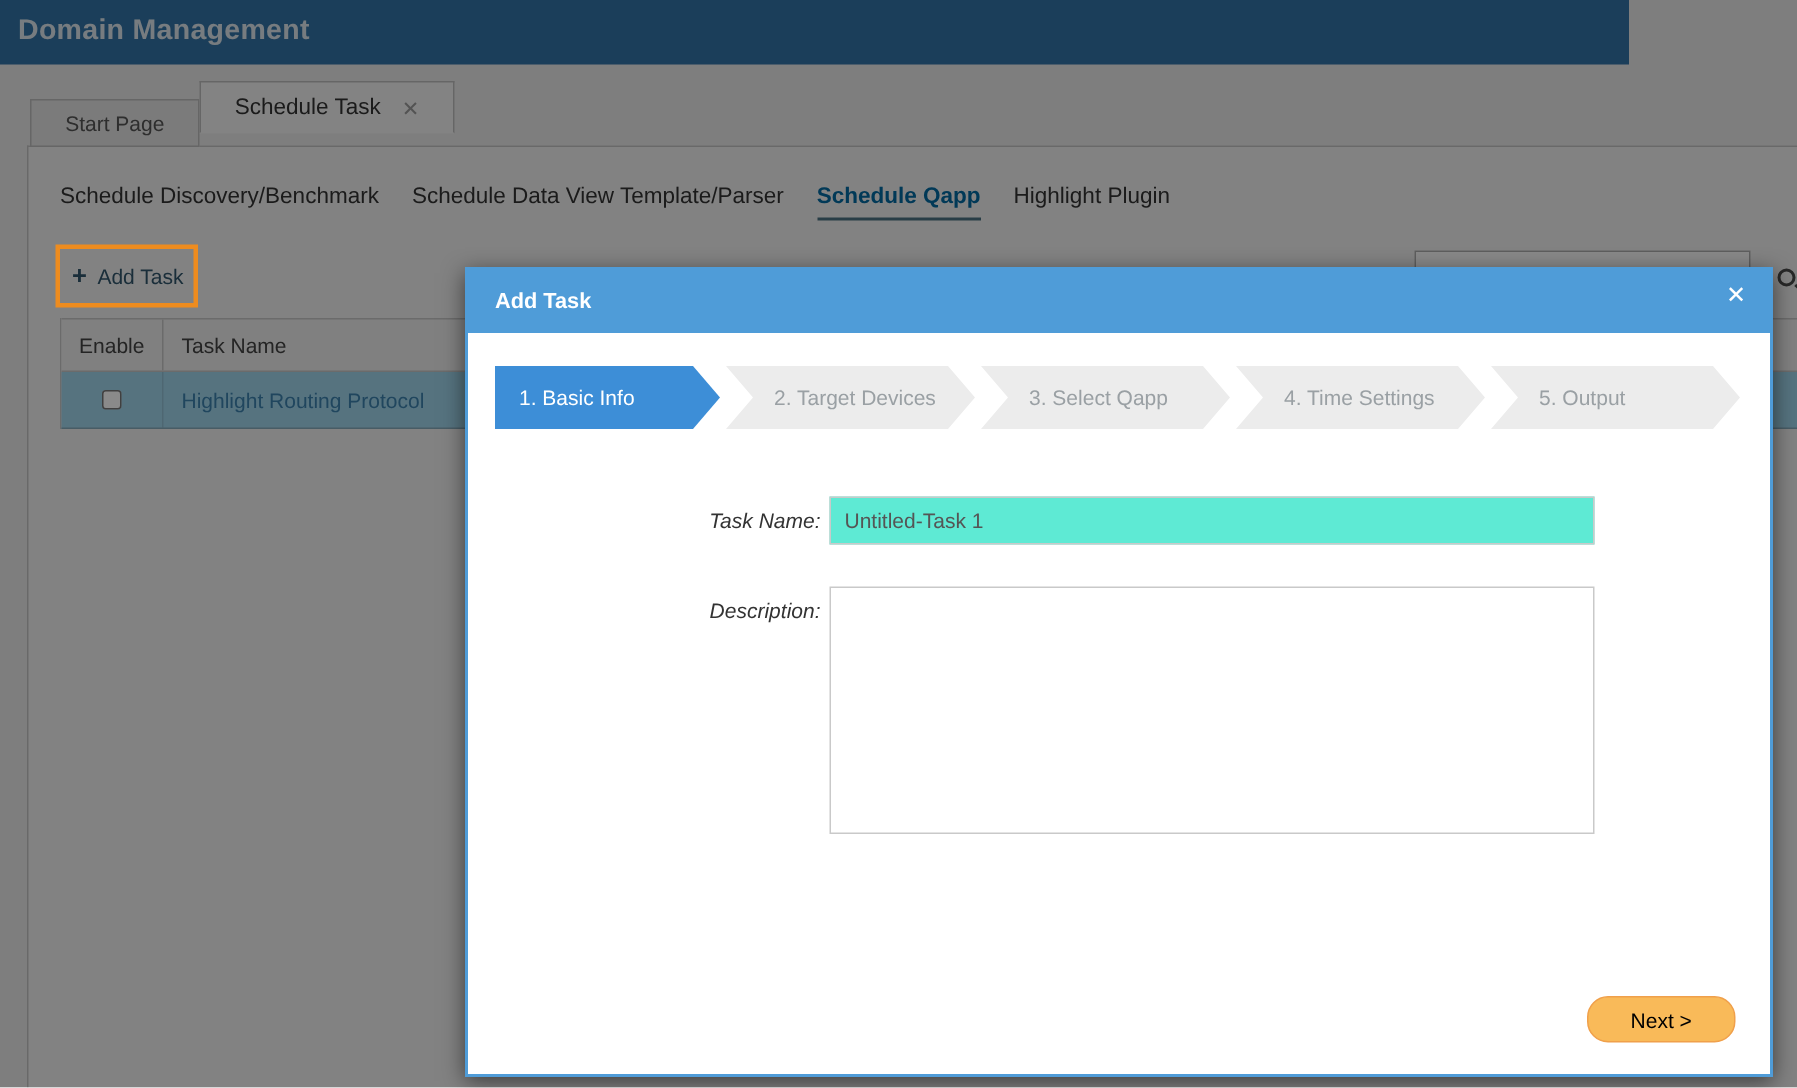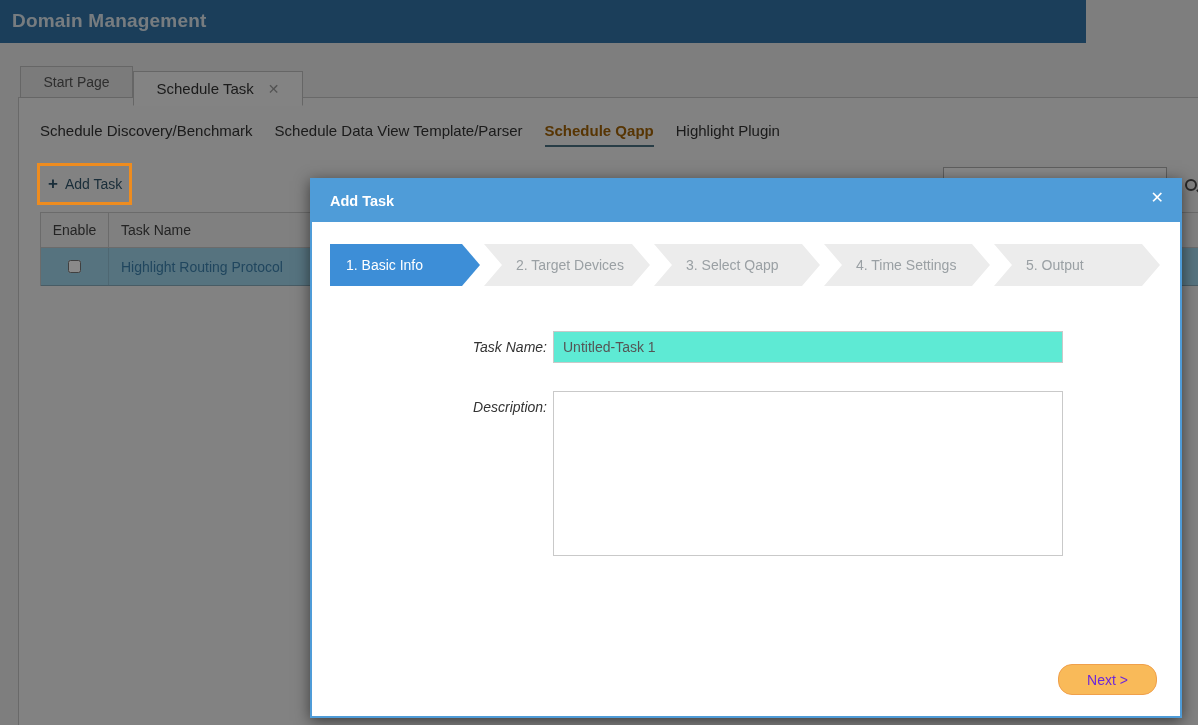--- a/index.html
+++ b/index.html
@@ -8,30 +8,30 @@
 
   .screen { position:absolute; inset:0; width:1198px; height:725px; overflow:hidden; }
 
   
   .app-header { position:absolute; left:0; top:0; width:1086px; height:43px; background:#3273a6; }
   .app-title { position:absolute; left:12px; top:10px; font-size:19px; font-weight:bold; color:#dce6ec; letter-spacing:0.2px; }
 
   
   .tab { position:absolute; border:1px solid #bdbdbd; display:flex; align-items:center; justify-content:center; color:#555; cursor:default; }
   .tab-start { left:20px; top:66px; width:113px; height:32px; background:#e3e3e3; font-size:14px; z-index:1; }
-  .tab-schedule { left:133px; top:71px; width:170px; height:35px; background:#f2f2f2; font-size:15px; color:#333; border-bottom-color:transparent; z-index:3; gap:14px; }
+  .tab-schedule { left:133px; top:54px; width:170px; height:35px; background:#f2f2f2; font-size:15px; color:#333; border-bottom-color:transparent; z-index:3; gap:14px; }
   .tab-close { color:#9a9a9a; font-size:14px; cursor:pointer; }
 
   
   .panel { position:absolute; left:18px; top:97px; width:1180px; height:628px; background:#f0f0f0; border-top:1px solid #c3c3c3; border-left:1px solid #c3c3c3; }
 
   
   .subnav { position:absolute; left:40px; top:122px; display:flex; gap:22px; font-size:15px; color:#333; z-index:2; }
   .subnav-item { padding-bottom:6px; cursor:pointer; }
-  .subnav-item.active { font-weight:bold; color:#a16207; border-bottom:2px solid #4b7282; }
+  .subnav-item.active { font-weight:bold; color:#0369a1; border-bottom:2px solid #4b7282; }
 
   
   .add-task { position:absolute; left:48px; top:176px; display:flex; align-items:center; gap:7px; font-size:14px; color:#31566c; cursor:pointer; z-index:2; }
   .plus-glyph { font-size:17px; font-weight:bold; line-height:14px; }
 
   
   .search-box { position:absolute; left:943px; top:167px; width:224px; height:45px; background:#fbfbfb; border:1px solid #aeaeae; font-size:14px; padding:0 8px; color:#333; }
   .search-icon { position:absolute; left:1185px; top:179px; width:12px; height:12px; border:2px solid #4a4a4a; border-radius:50%; }
   .search-icon::after { content:""; position:absolute; left:9px; top:10px; width:6px; height:2px; background:#4a4a4a; transform:rotate(45deg); }
 
@@ -64,21 +64,21 @@
   .step.first { clip-path:polygon(0 0, calc(100% - 18px) 0, 100% 50%, calc(100% - 18px) 100%, 0 100%); padding-left:16px; }
   .step.active { background:#3d8ed7; color:#ffffff; }
 
   
   .form-label { position:absolute; left:0; width:235px; text-align:right; font-size:14px; color:#333;font-style:italic; }
   .lbl-taskname { top:159px; }
   .lbl-description { top:219px; }
   .input-taskname { position:absolute; left:241px; top:151px; width:510px; height:32px; border:1px solid #c9c9c9; padding:4px 9px; font-size:14px; color:#555; font-family:"Liberation Sans", sans-serif; background:#5eead4; }
   .input-description { position:absolute; left:241px; top:211px; width:510px; height:165px; border:1px solid #c9c9c9; padding:6px 9px; font-size:14px; color:#555; font-family:"Liberation Sans", sans-serif; resize:none; background:#fff; }
 
-  .next-btn { position:absolute; left:746px; top:484px; width:99px; height:31px; background:#f9ba59; border:1px solid #f0a04b; border-radius:14px; font-size:14px; color:#6d28d9; font-family:"Liberation Sans", sans-serif; cursor:pointer; }
+  .next-btn { position:absolute; left:746px; top:484px; width:99px; height:31px; background:#f9ba59; border:1px solid #f0a04b; border-radius:14px; font-size:14px; color:#000000; font-family:"Liberation Sans", sans-serif; cursor:pointer; }
 </style>
 </head>
 <body>
 
 <div class="screen">
 
   <div class="app-header">
     <div class="app-title">Domain Management</div>
   </div>
 

